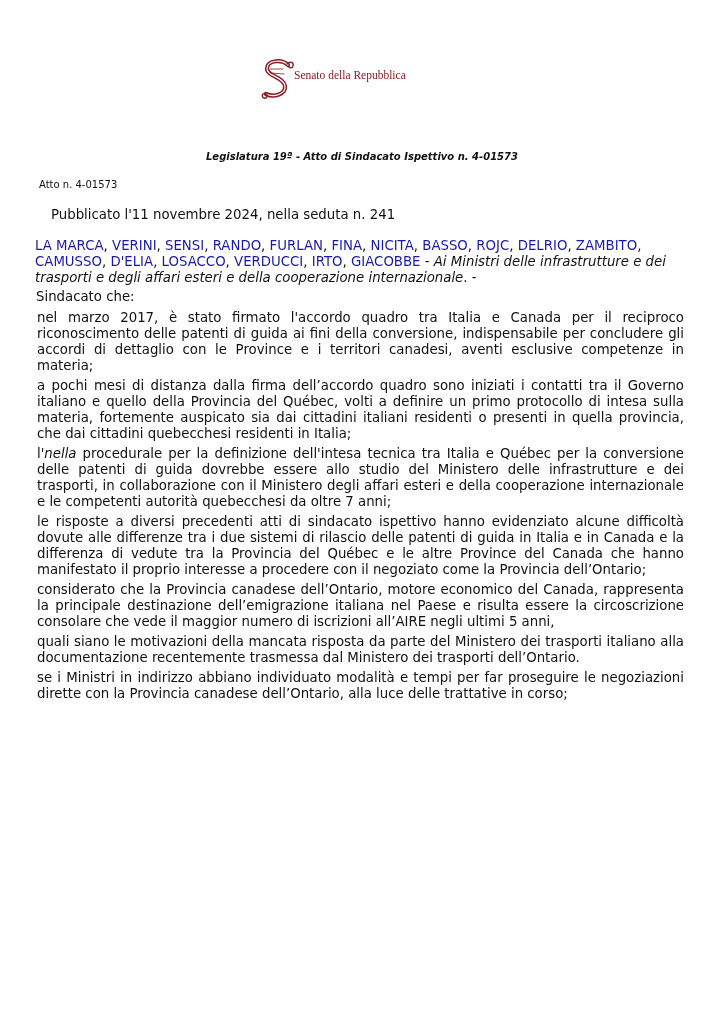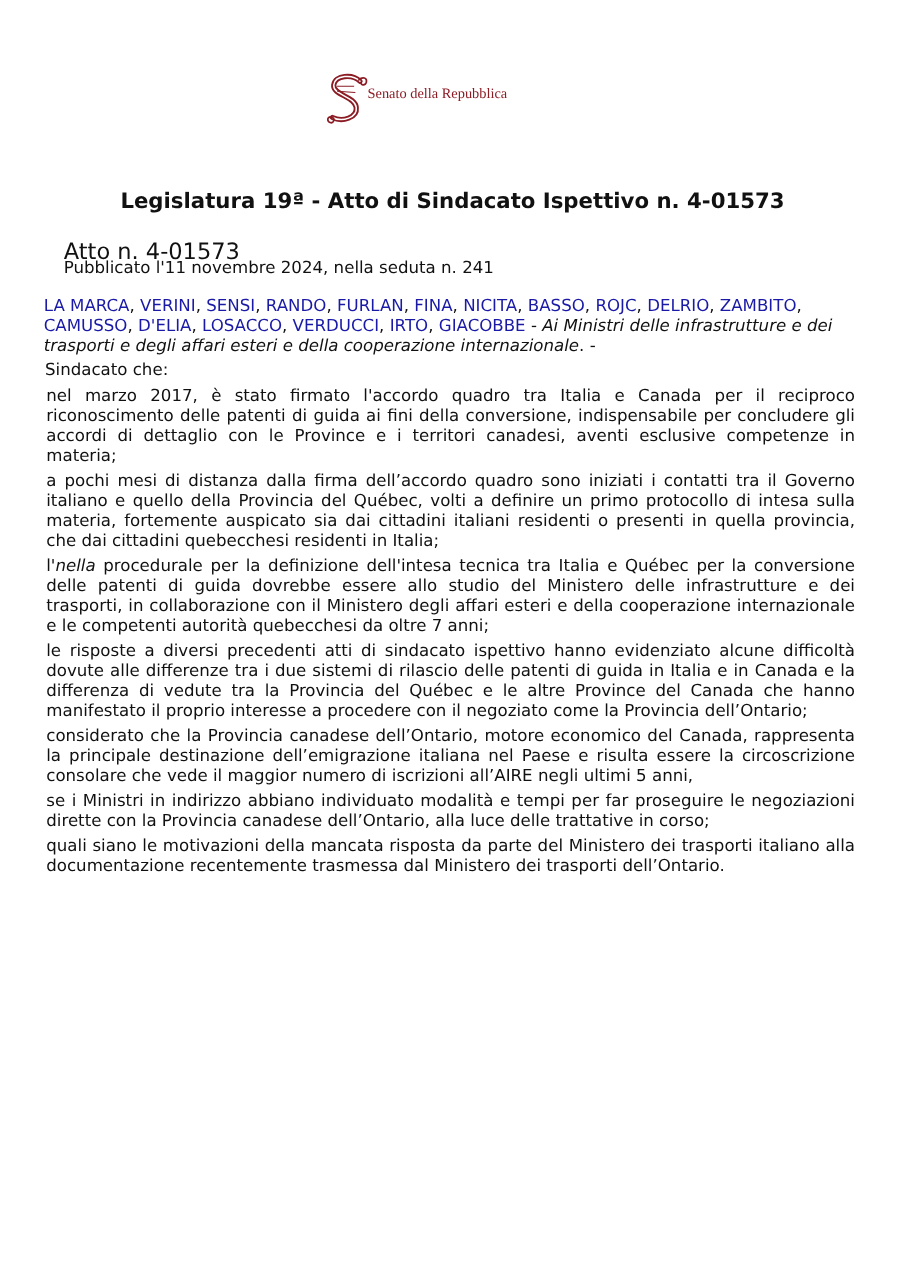--- a/index.html
+++ b/index.html
@@ -36,29 +36,30 @@
       margin-bottom: 20px;
       white-space: nowrap;
     }
     .doc-title {
       position: absolute;
       left: 0;
       width: 724px;
       top: 151px;
       text-align: center;
       font-weight: bold;
-      font-size: 17px;
+      font-size: 10px;
       margin: 0;
+      font-style: italic;
     }
     .atto {
       position: absolute;
       left: 35px;
       top: 175px;
-      font-size: 18px;
-      margin: 16px;
+      font-size: 10px;
+      margin: 4px;
     }
     .pubblicato {
       position: absolute;
       left: 51px;
       top: 207px;
       font-size: 13.3px;
       margin: 0;
     }
     .header-block {
       position: absolute;
@@ -123,15 +124,15 @@
   <span id="authors-list"><span class="author" style="color: rgb(26, 26, 166);">LA MARCA</span><span class="author-sep">, </span><span class="author" style="color: rgb(26, 26, 166);">VERINI</span><span class="author-sep">, </span><span class="author" style="color: rgb(26, 26, 166);">SENSI</span><span class="author-sep">, </span><span class="author" style="color: rgb(26, 26, 166);">RANDO</span><span class="author-sep">, </span><span class="author" style="color: rgb(26, 26, 166);">FURLAN</span><span class="author-sep">, </span><span class="author" style="color: rgb(26, 26, 166);">FINA</span><span class="author-sep">, </span><span class="author" style="color: rgb(26, 26, 166);">NICITA</span><span class="author-sep">, </span><span class="author" style="color: rgb(26, 26, 166);">BASSO</span><span class="author-sep">, </span><span class="author" style="color: rgb(26, 26, 166);">ROJC</span><span class="author-sep">, </span><span class="author" style="color: rgb(26, 26, 166);">DELRIO</span><span class="author-sep">, </span><span class="author" style="color: rgb(26, 26, 166);">ZAMBITO</span><span class="author-sep">, </span><span class="author" style="color: rgb(26, 26, 166);">CAMUSSO</span><span class="author-sep">, </span><span class="author" style="color: rgb(26, 26, 166);">D'ELIA</span><span class="author-sep">, </span><span class="author" style="color: rgb(26, 26, 166);">LOSACCO</span><span class="author-sep">, </span><span class="author" style="color: rgb(26, 26, 166);">VERDUCCI</span><span class="author-sep">, </span><span class="author" style="color: rgb(26, 26, 166);">IRTO</span><span class="author-sep">, </span><span class="author" style="color: rgb(26, 26, 166);">GIACOBBE</span></span><span class="author-sep"> - </span><span class="addressee">Ai Ministri delle infrastrutture e dei trasporti e degli affari esteri e della cooperazione internazionale</span><span>. -</span>
 </p>
 
 <div class="body-text">
   <p class="label">Sindacato che:</p>
   <p>nel marzo 2017, è stato firmato l'accordo quadro tra Italia e Canada per il reciproco riconoscimento delle patenti di guida ai fini della conversione, indispensabile per concludere gli accordi di dettaglio con le Province e i territori canadesi, aventi esclusive competenze in materia;</p>
   <p>a pochi mesi di distanza dalla firma dell’accordo quadro sono iniziati i contatti tra il Governo italiano e quello della Provincia del Québec, volti a definire un primo protocollo di intesa sulla materia, fortemente auspicato sia dai cittadini italiani residenti o presenti in quella provincia, che dai cittadini quebecchesi residenti in Italia;</p>
   <p><span>l'</span><em>nella</em><span> procedurale per la definizione dell'intesa tecnica tra Italia e Québec per la conversione delle patenti di guida dovrebbe essere allo studio del Ministero delle infrastrutture e dei trasporti, in collaborazione con il Ministero degli affari esteri e della cooperazione internazionale e le competenti autorità quebecchesi da oltre 7 anni;</span></p>
   <p>le risposte a diversi precedenti atti di sindacato ispettivo hanno evidenziato alcune difficoltà dovute alle differenze tra i due sistemi di rilascio delle patenti di guida in Italia e in Canada e la differenza di vedute tra la Provincia del Québec e le altre Province del Canada che hanno manifestato il proprio interesse a procedere con il negoziato come la Provincia dell’Ontario;</p>
   <p>considerato che la Provincia canadese dell’Ontario, motore economico del Canada, rappresenta la principale destinazione dell’emigrazione italiana nel Paese e risulta essere la circoscrizione consolare che vede il maggior numero di iscrizioni all’AIRE negli ultimi 5 anni,</p>
+  <p>quali siano le motivazioni della mancata risposta da parte del Ministero dei trasporti italiano alla documentazione recentemente trasmessa dal Ministero dei trasporti dell’Ontario.</p>
   <p>se i Ministri in indirizzo abbiano individuato modalità e tempi per far proseguire le negoziazioni dirette con la Provincia canadese dell’Ontario, alla luce delle trattative in corso;</p>
-  <p>quali siano le motivazioni della mancata risposta da parte del Ministero dei trasporti italiano alla documentazione recentemente trasmessa dal Ministero dei trasporti dell’Ontario.</p>
 </div>
 
 </body></html>

